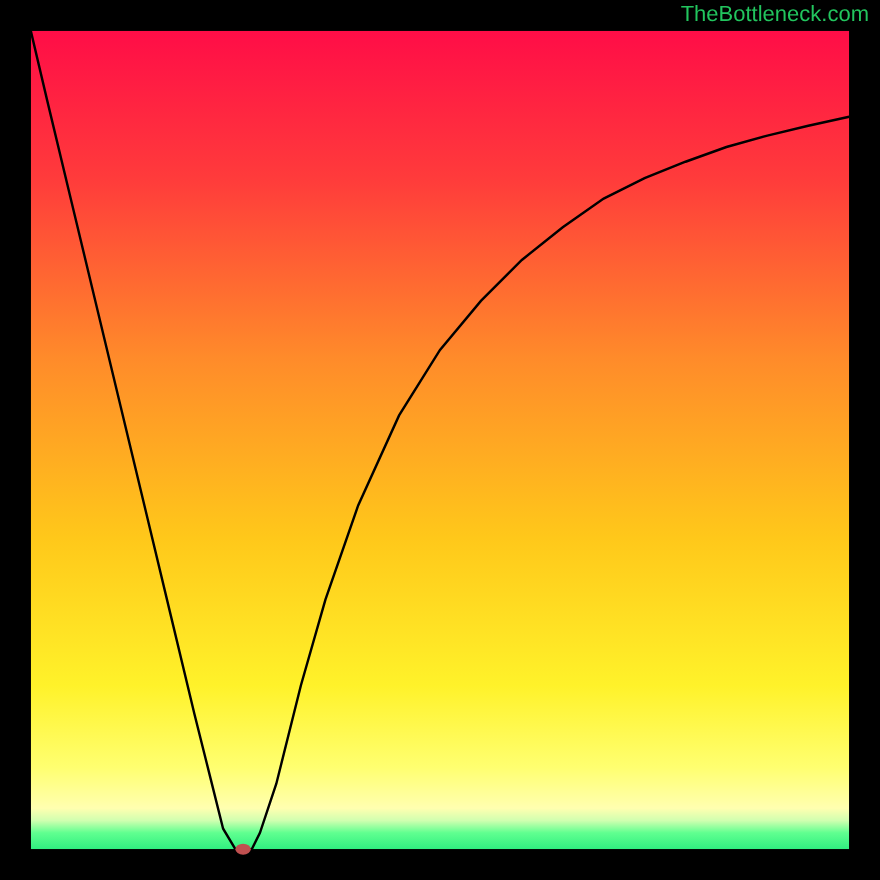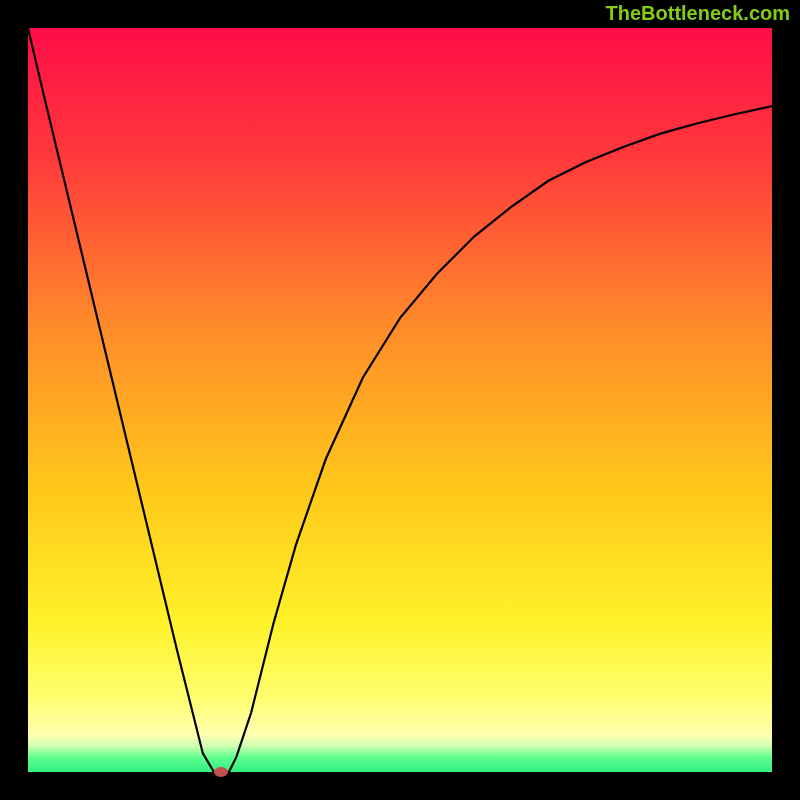--- a/index.html
+++ b/index.html
@@ -8,23 +8,23 @@
     height: 800px;
     background: #000;
     position: relative;
     font-family: Arial, sans-serif;
     overflow: hidden;
   }
   .watermark {
     position: absolute;
     top: 2px;
     right: 10px;
-    color: #84cc16;
+    color: #22c55e;
     font-size: 20px;
-    font-weight: 700;
+    font-weight: 400;
     z-index: 10;
   }
   .plot-area {
     position: absolute;
     left: 28px;
     top: 28px;
     width: 744px;
     height: 744px;
   }
   .gradient-bg {

